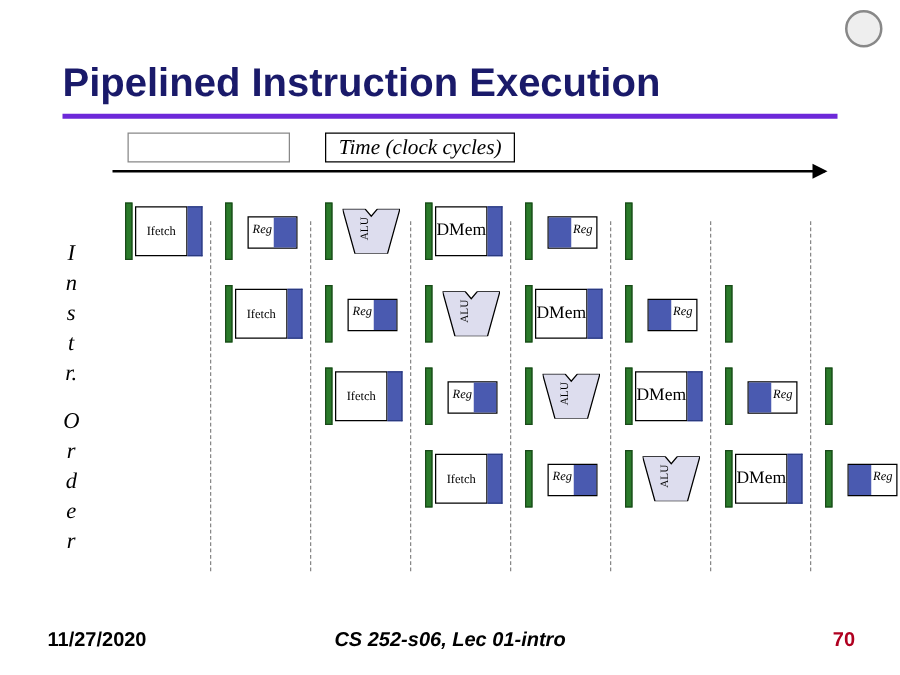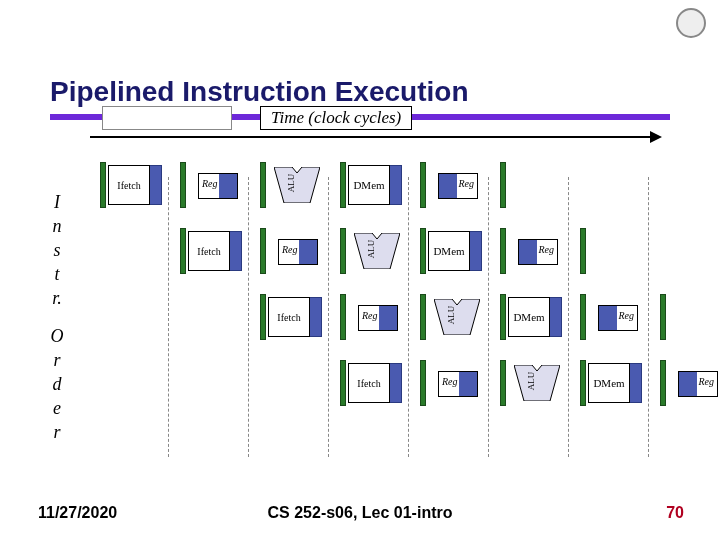--- a/index.html
+++ b/index.html
@@ -22,25 +22,24 @@
   }
   .title-wrap {
     position: absolute;
     top: 48px;
     left: 50px;
     right: 50px;
   }
   .title {
     font-family: Arial, sans-serif;
     font-weight: bold;
-    font-size: 28px;
+    font-size: 32px;
     color: #1a1a6a;
     padding-bottom: 6px;
-    border-bottom: 6px solid #6d28d9;
-    margin-top: 28px;
+    border-bottom: 4px solid #6d28d9;
   }
   .time-wrap {
     position: absolute;
     top: 108px;
     left: 90px;
     right: 60px;
     height: 30px;
   }
   .time-arrow {
     position: absolute;
@@ -201,21 +200,21 @@
     display: flex;
   }
   .dmem .mem {
     width: 42px;
     height: 40px;
     border: 1px solid #000;
     display: flex;
     align-items: center;
     justify-content: center;
     font-family: "Comic Sans MS", cursive;
-    font-size: 11px;
+    font-size: 14px;
   }
   .dmem .bluehalf {
     width: 12px;
     height: 40px;
     background: #4a5ab0;
     border: 1px solid #2a3a80;
     border-left: none;
   }
   
   .sidelabel {
@@ -232,21 +231,21 @@
   .footer {
     position: absolute;
     bottom: 16px;
     left: 0; right: 0;
     height: 20px;
     font-family: Arial, sans-serif;
     font-size: 16px;
     font-weight: bold;
   }
   .footer .date { position:absolute; left: 38px; }
-  .footer .course { position:absolute; left: 0; right: 0; text-align:center; }
+  .footer .course { position:absolute; left: 0; right: 0; text-align:center;font-style:italic; }
   .footer .page { position:absolute; right: 36px; color:#b00020; }
 </style>
 </head>
 <body>
 
 <div class="logo"></div>
 
 <div class="title-wrap">
   <div class="title">Pipelined Instruction Execution</div>
 </div>

